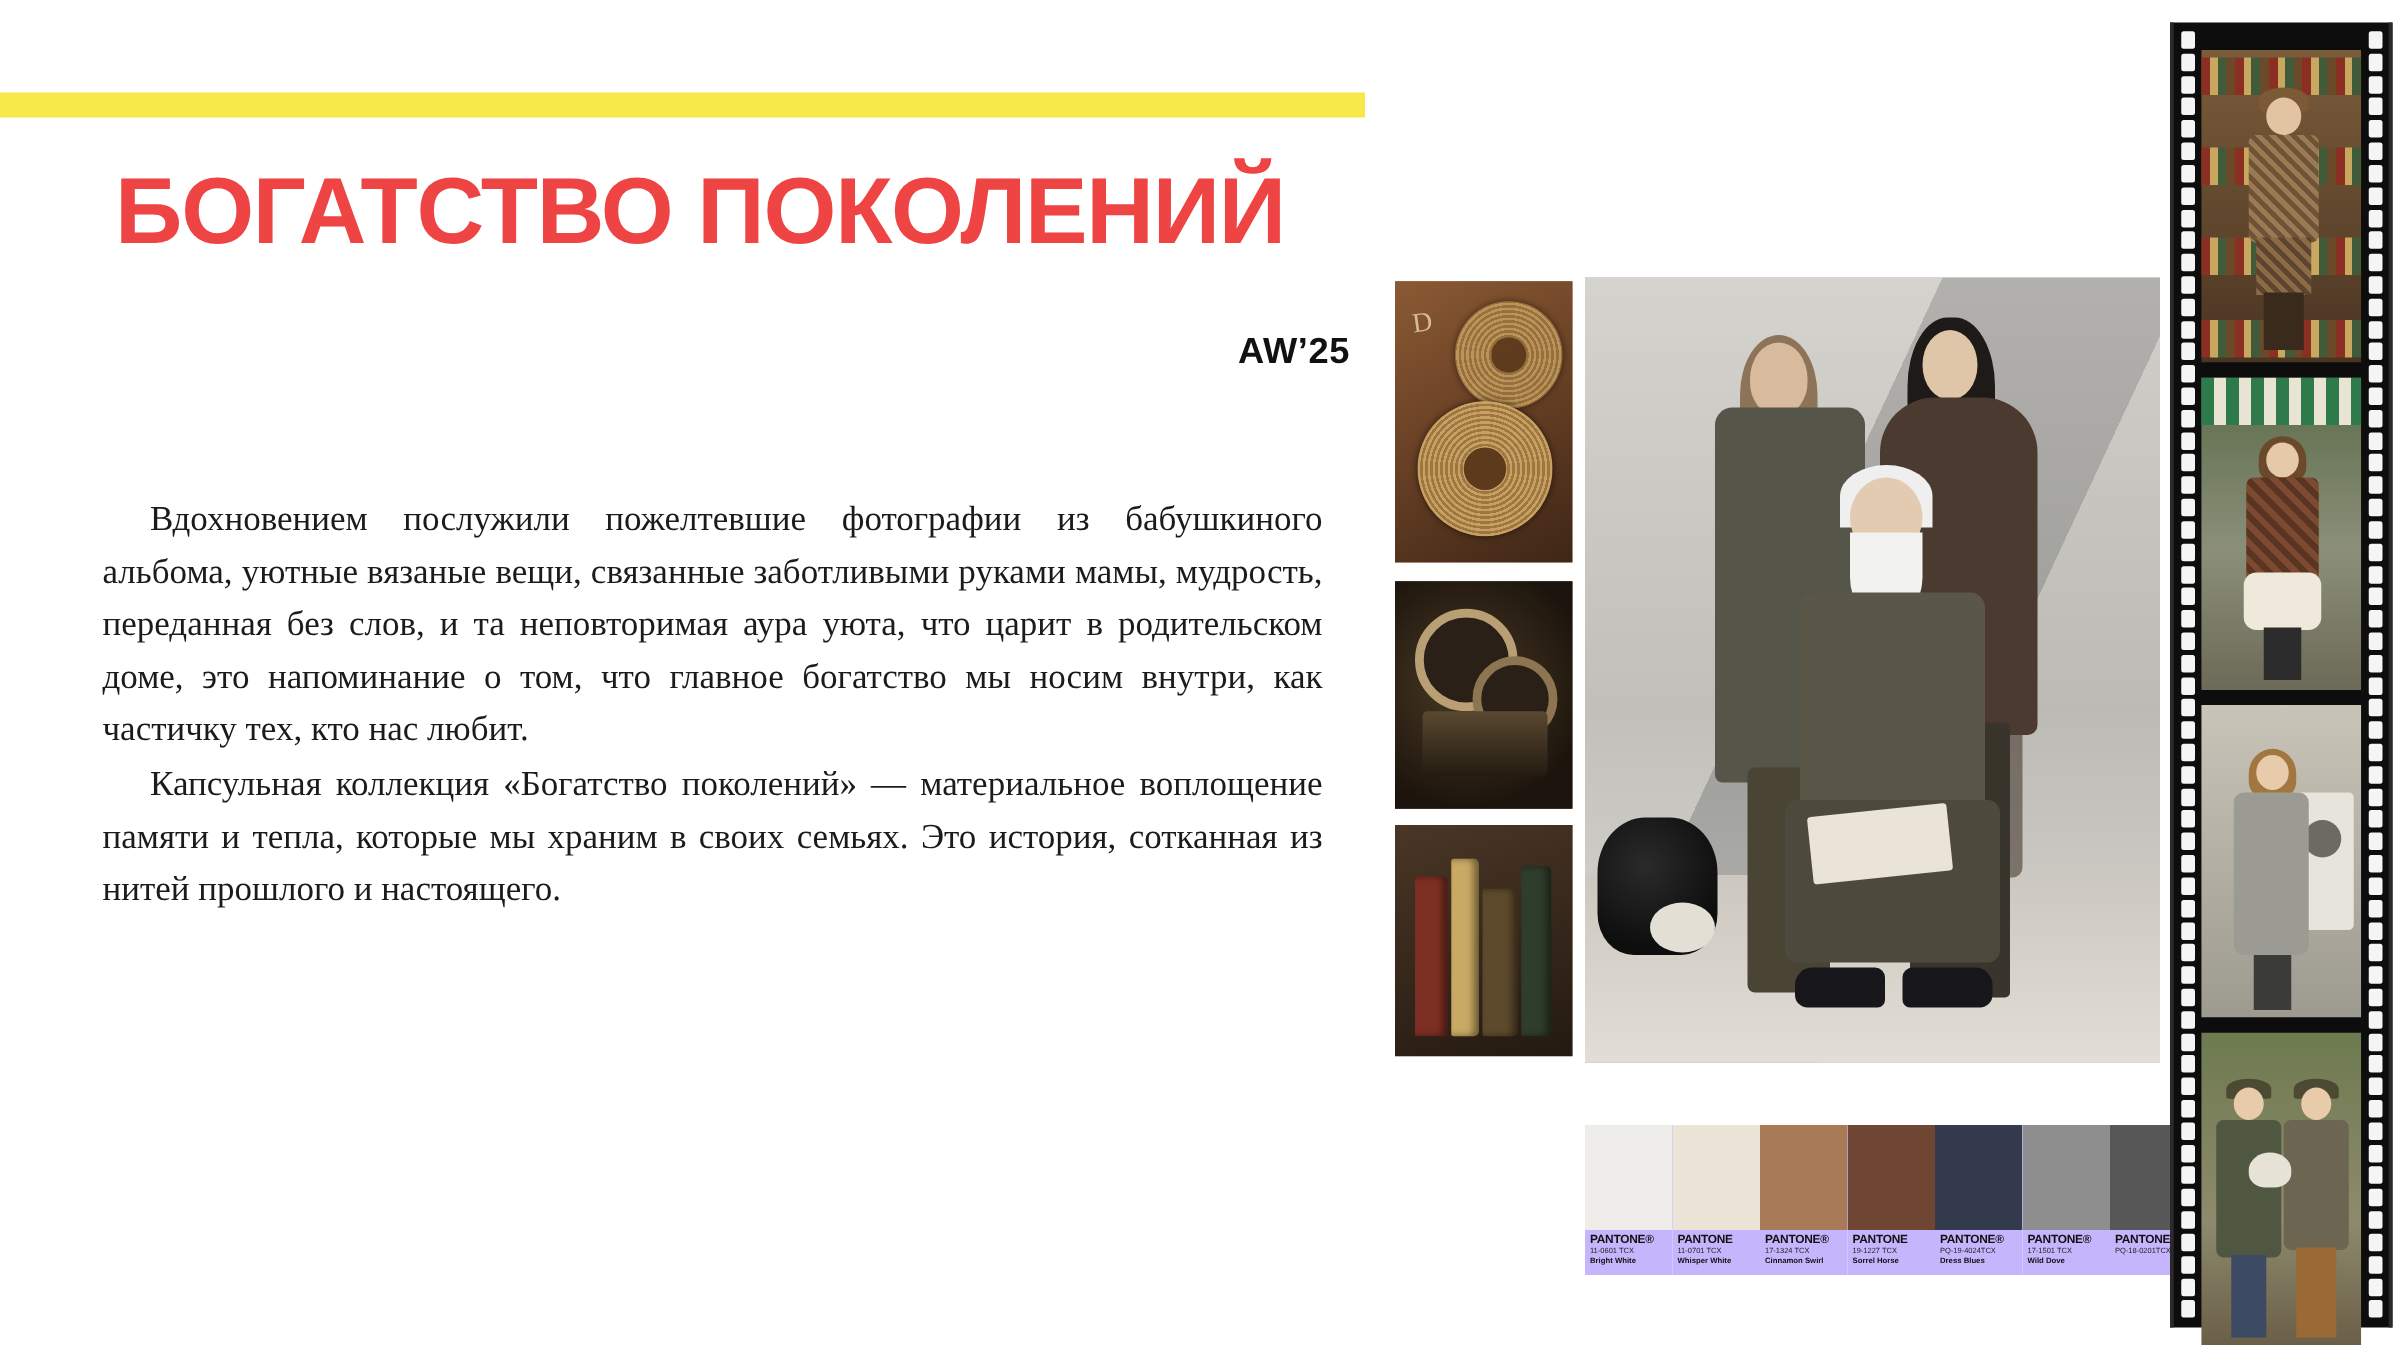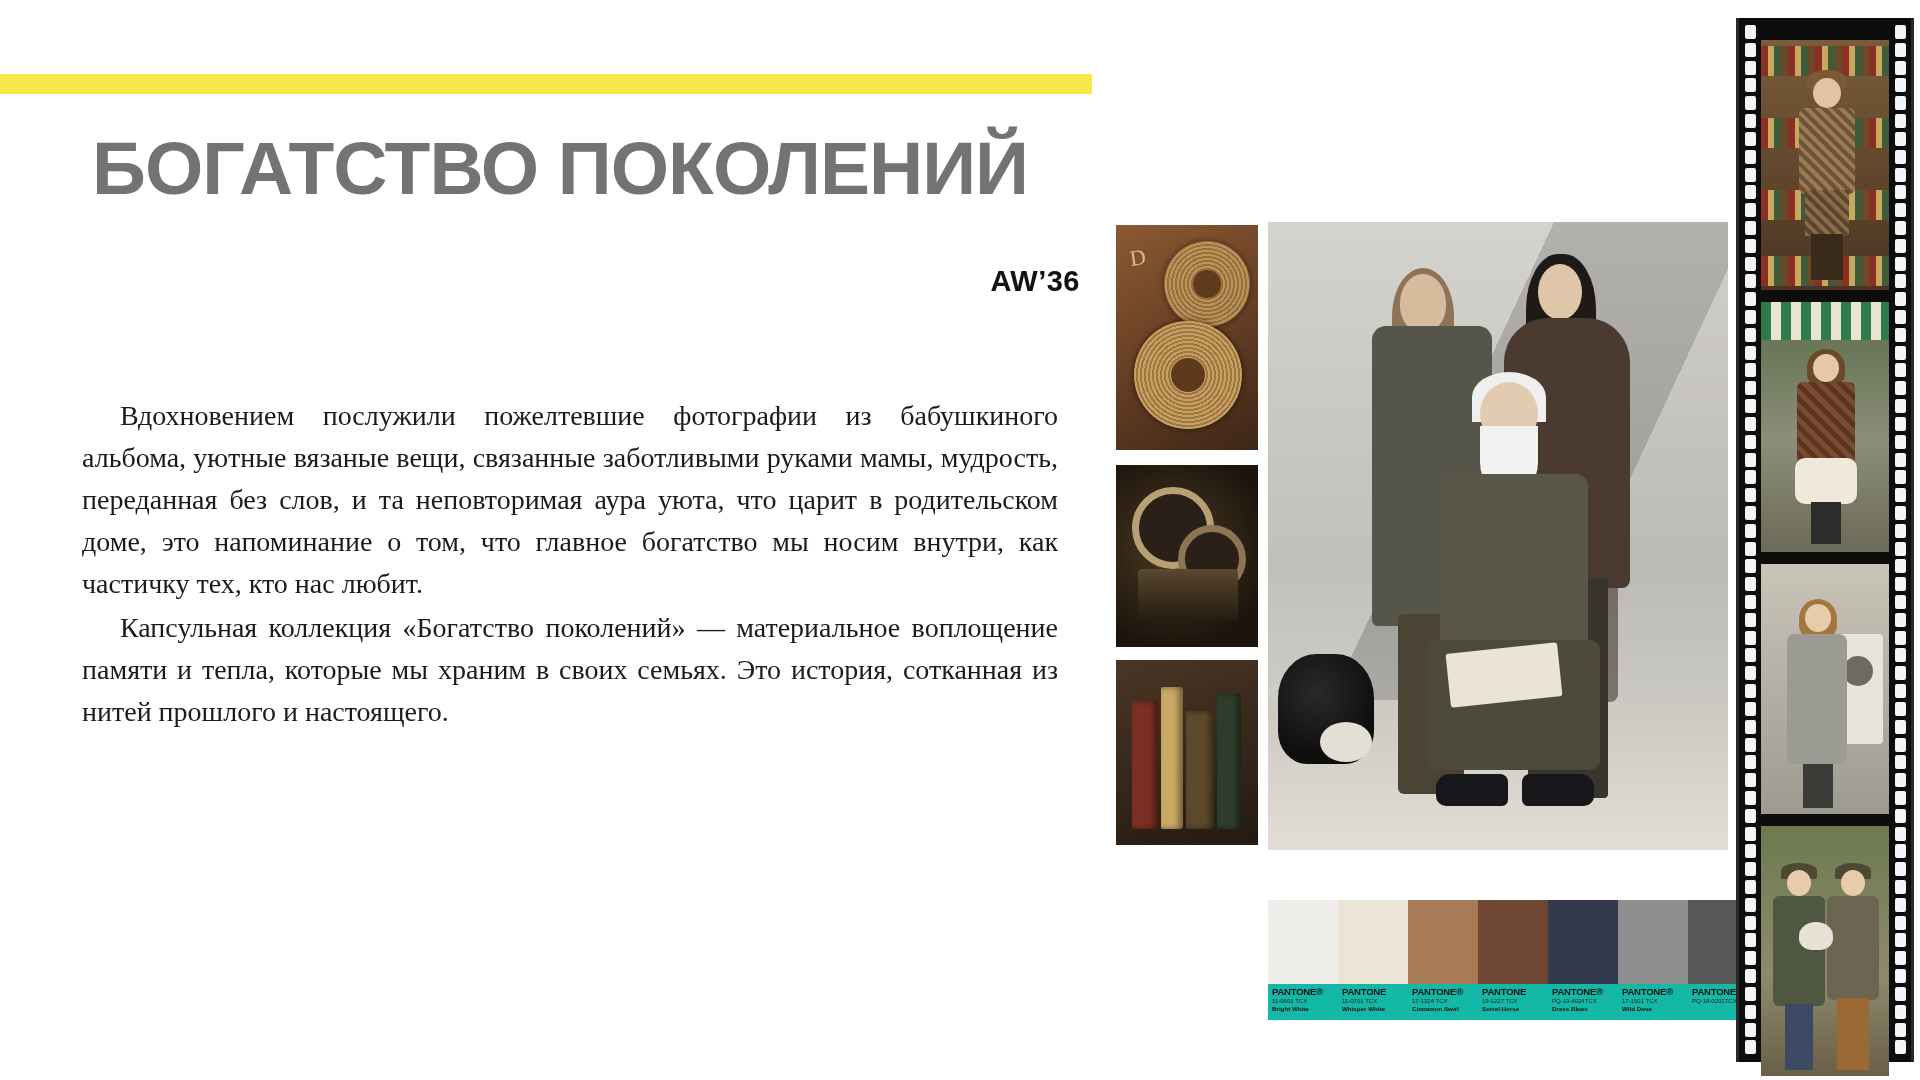--- a/index.html
+++ b/index.html
@@ -37,21 +37,21 @@
   #slide-title {
     position: absolute;
     left: 40px;
     top: 128px;
     width: 1040px;
     font-family: "Liberation Sans", sans-serif;
     font-weight: bold;
     font-size: 75px;
     line-height: 80px;
     letter-spacing: -1px;
-    color: #737373;
+    color: #ef4444;
     text-align: center;
     white-space: nowrap;
   }
 
   #season-label {
     position: absolute;
     left: 40px;
     top: 265px;
     width: 1040px;
     text-align: right;
@@ -217,21 +217,21 @@
     top: 900px;
     width: 560px;
     height: 120px;
     display: flex;
   }
   .pantone {
     width: 70px;
     height: 120px;
     position: relative;
     overflow: hidden;
-    background: #14b8a6;
+    background: #c4b5fd;
   }
   .pantone .chip {
     position: absolute;
     left: 0; right: 0; top: 0;
     height: 84px;
   }
   .pantone .meta {
     position: absolute;
     left: 4px; right: 3px; top: 86px;
     color: #111;
@@ -340,21 +340,21 @@
 </style>
 </head>
 <body>
 
 <div id="left-col">
 
   <div id="yellow-bar"></div>
 
   <div id="slide-title">БОГАТСТВО ПОКОЛЕНИЙ</div>
 
-  <div id="season-label">AW’36</div>
+  <div id="season-label">AW’25</div>
 
   <div id="body-text">
     <p>Вдохновением послужили пожелтевшие фотографии из бабушкиного альбома, уютные вязаные вещи, связанные заботливыми руками мамы, мудрость, переданная без слов, и та неповторимая аура уюта, что царит в родительском доме, это напоминание о том, что главное богатство мы носим внутри, как частичку тех, кто нас любит.</p>
     <p>Капсульная коллекция «Богатство поколений» — материальное воплощение памяти и тепла, которые мы храним в своих семьях. Это история, сотканная из нитей прошлого и настоящего.</p>
   </div>
 
 </div>
 
 <div id="montage">
 

